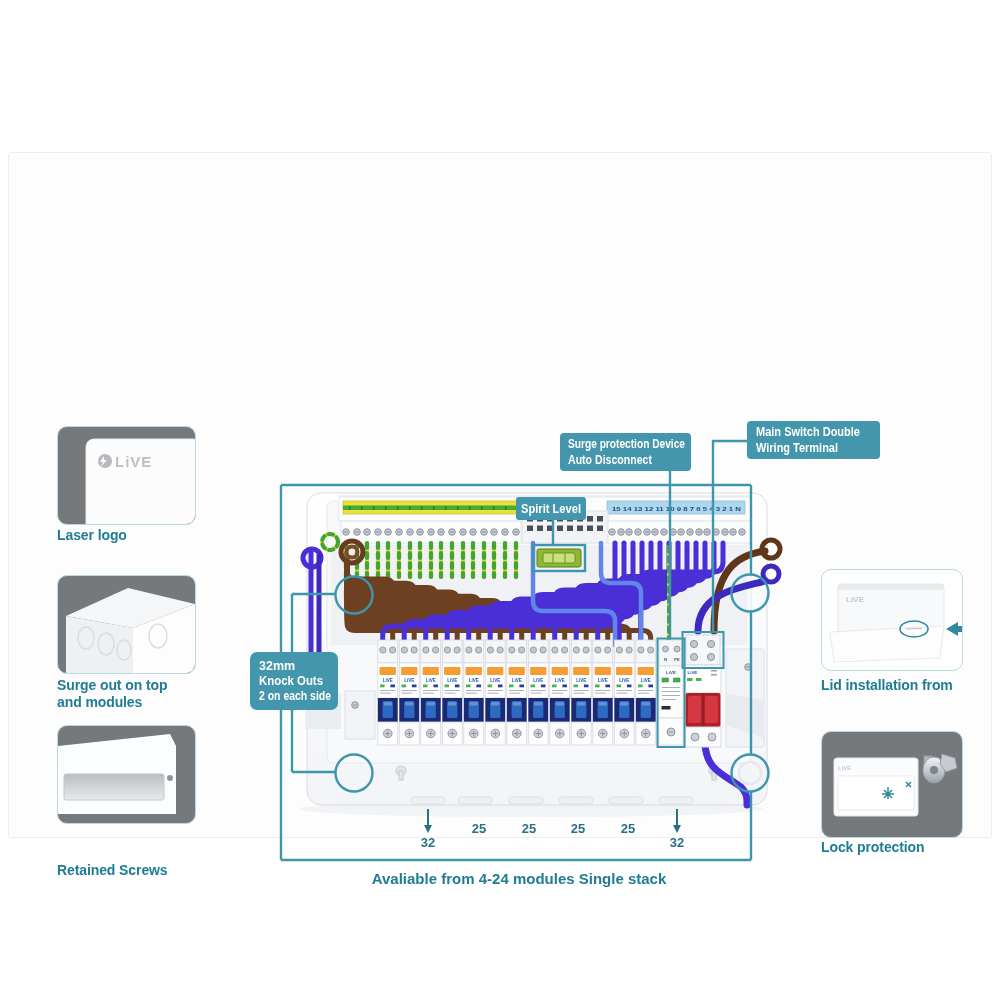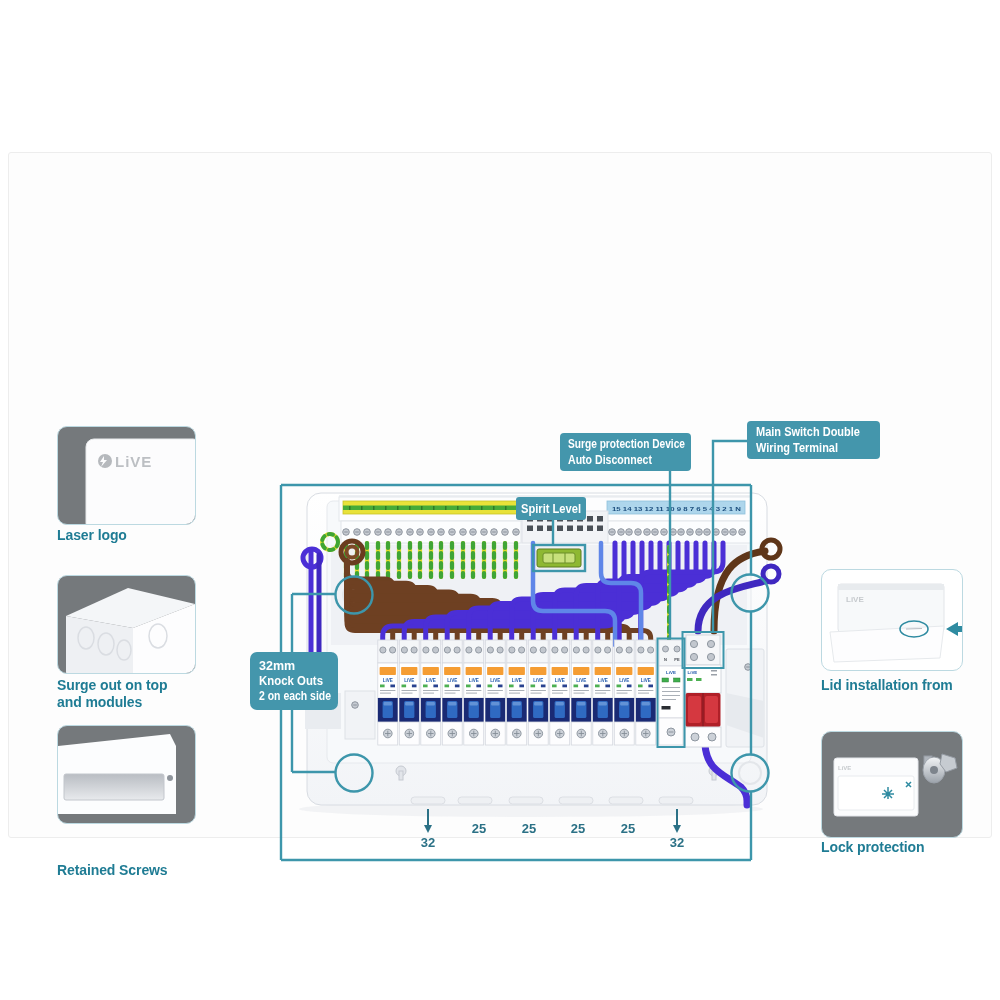--- a/index.html
+++ b/index.html
@@ -422,14 +422,15 @@
       <g>
         <rect x="102" y="24" width="8" height="10" fill="#aeb4bb" stroke="#959ba3"></rect>
         <ellipse cx="112" cy="38" rx="11" ry="13" fill="url(#metal)" stroke="#9aa0a8"></ellipse>
         <polygon points="120,22 133,26 135,36 124,40 118,32" fill="#c6cbd1" stroke="#959ba3"></polygon>
         <circle cx="112" cy="38" r="4" fill="#7d848c"></circle>
       </g>
     </svg>
   </div>
   <div class="cap" style="left:812px;top:686px;">Lock protection</div>
 
+  <div class="footer">Avaliable from 4-24 modules Single stack</div>
  </div>
 </div>
 
 </body></html>

